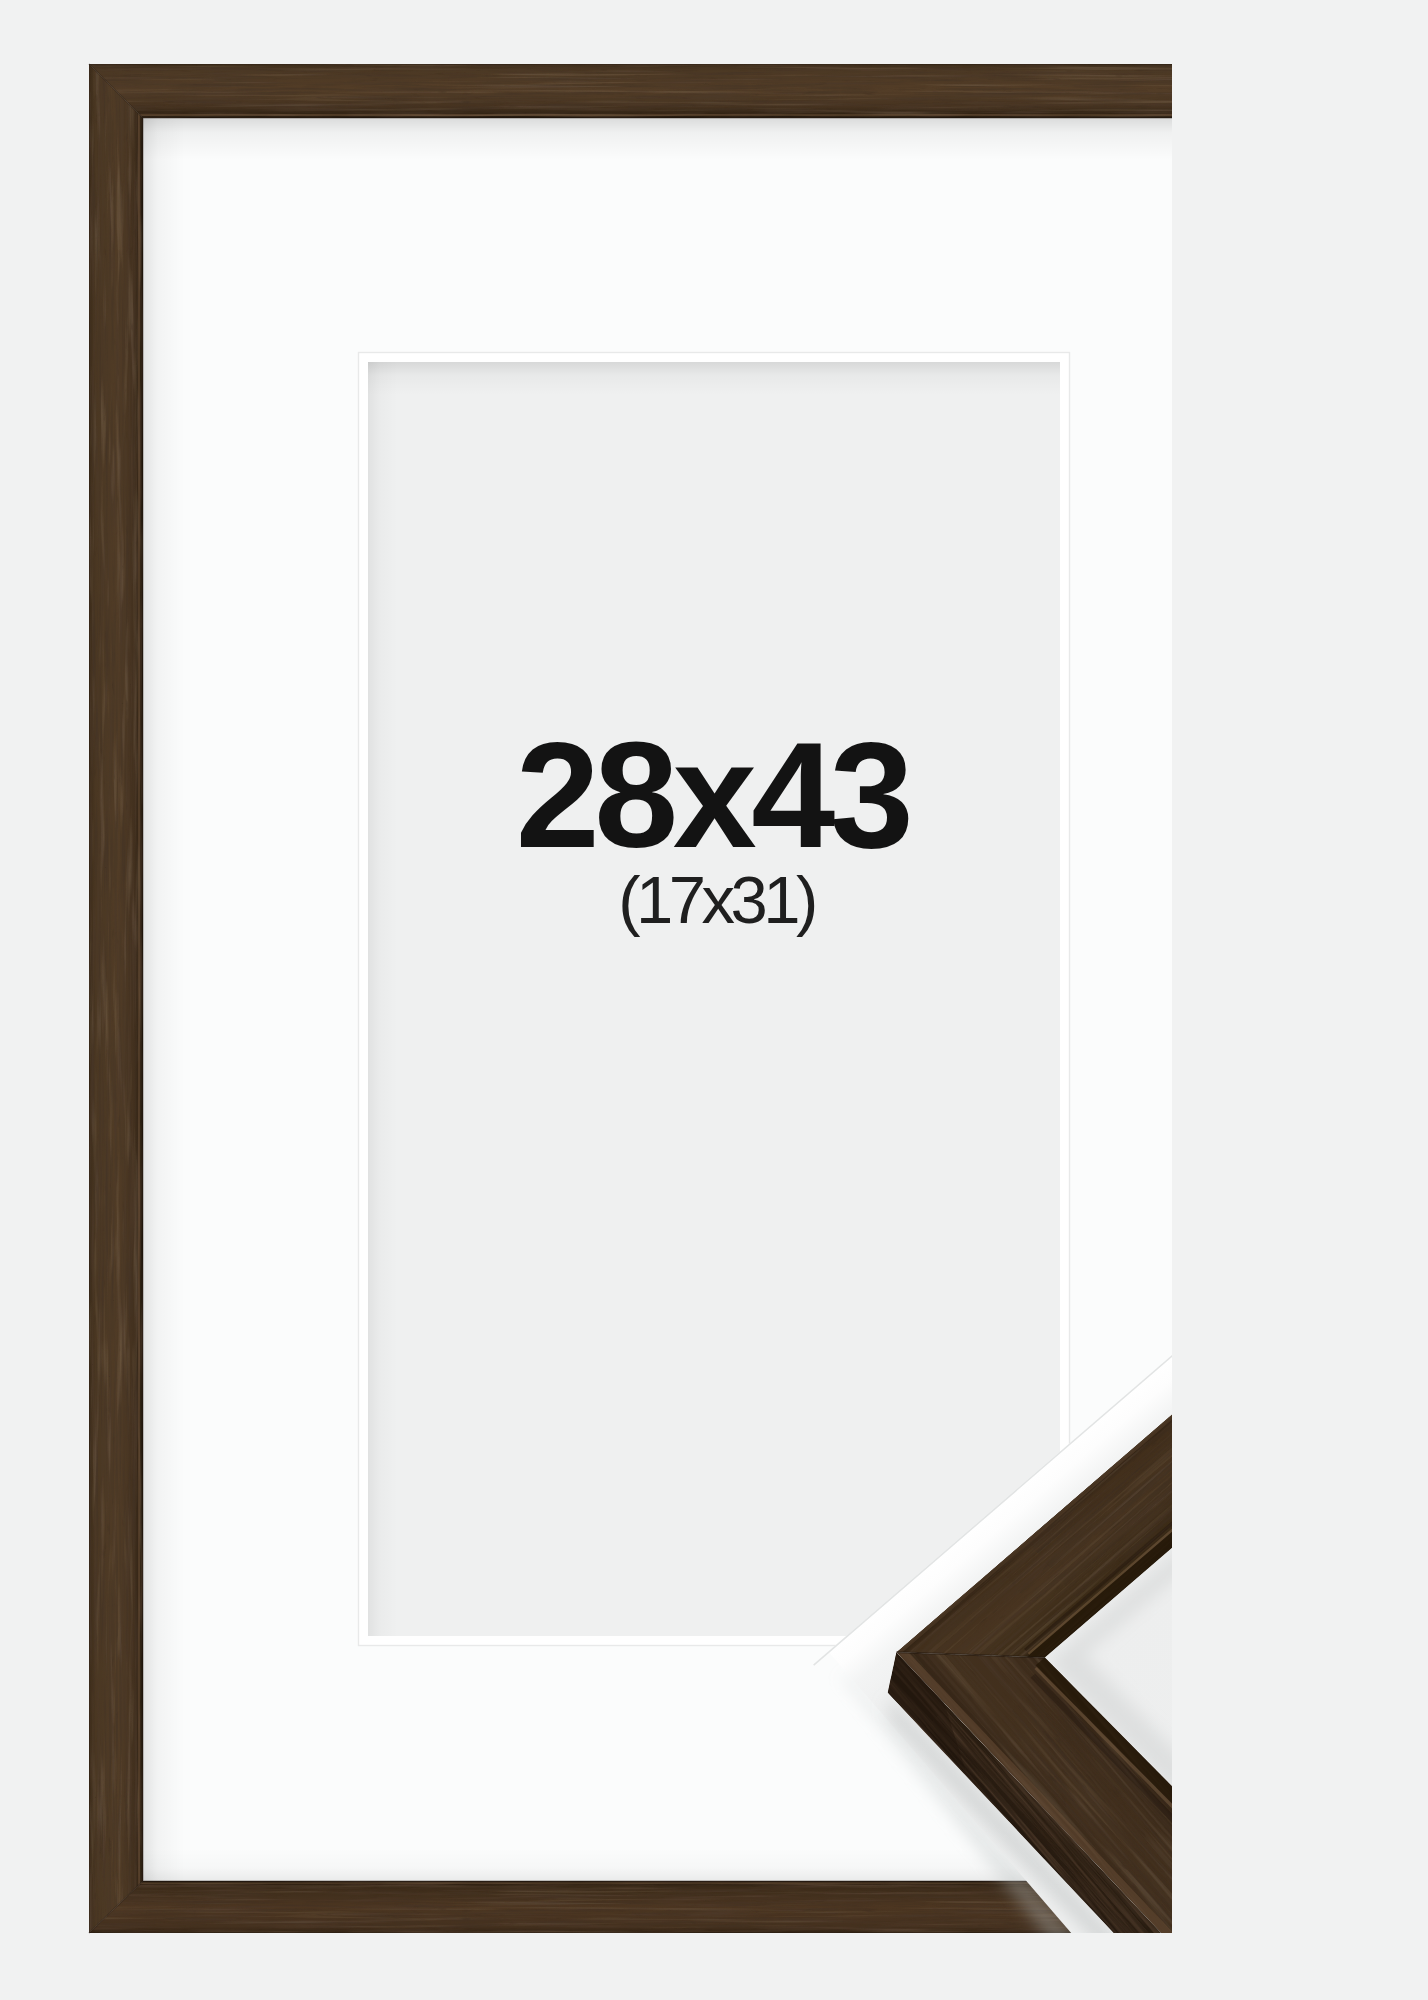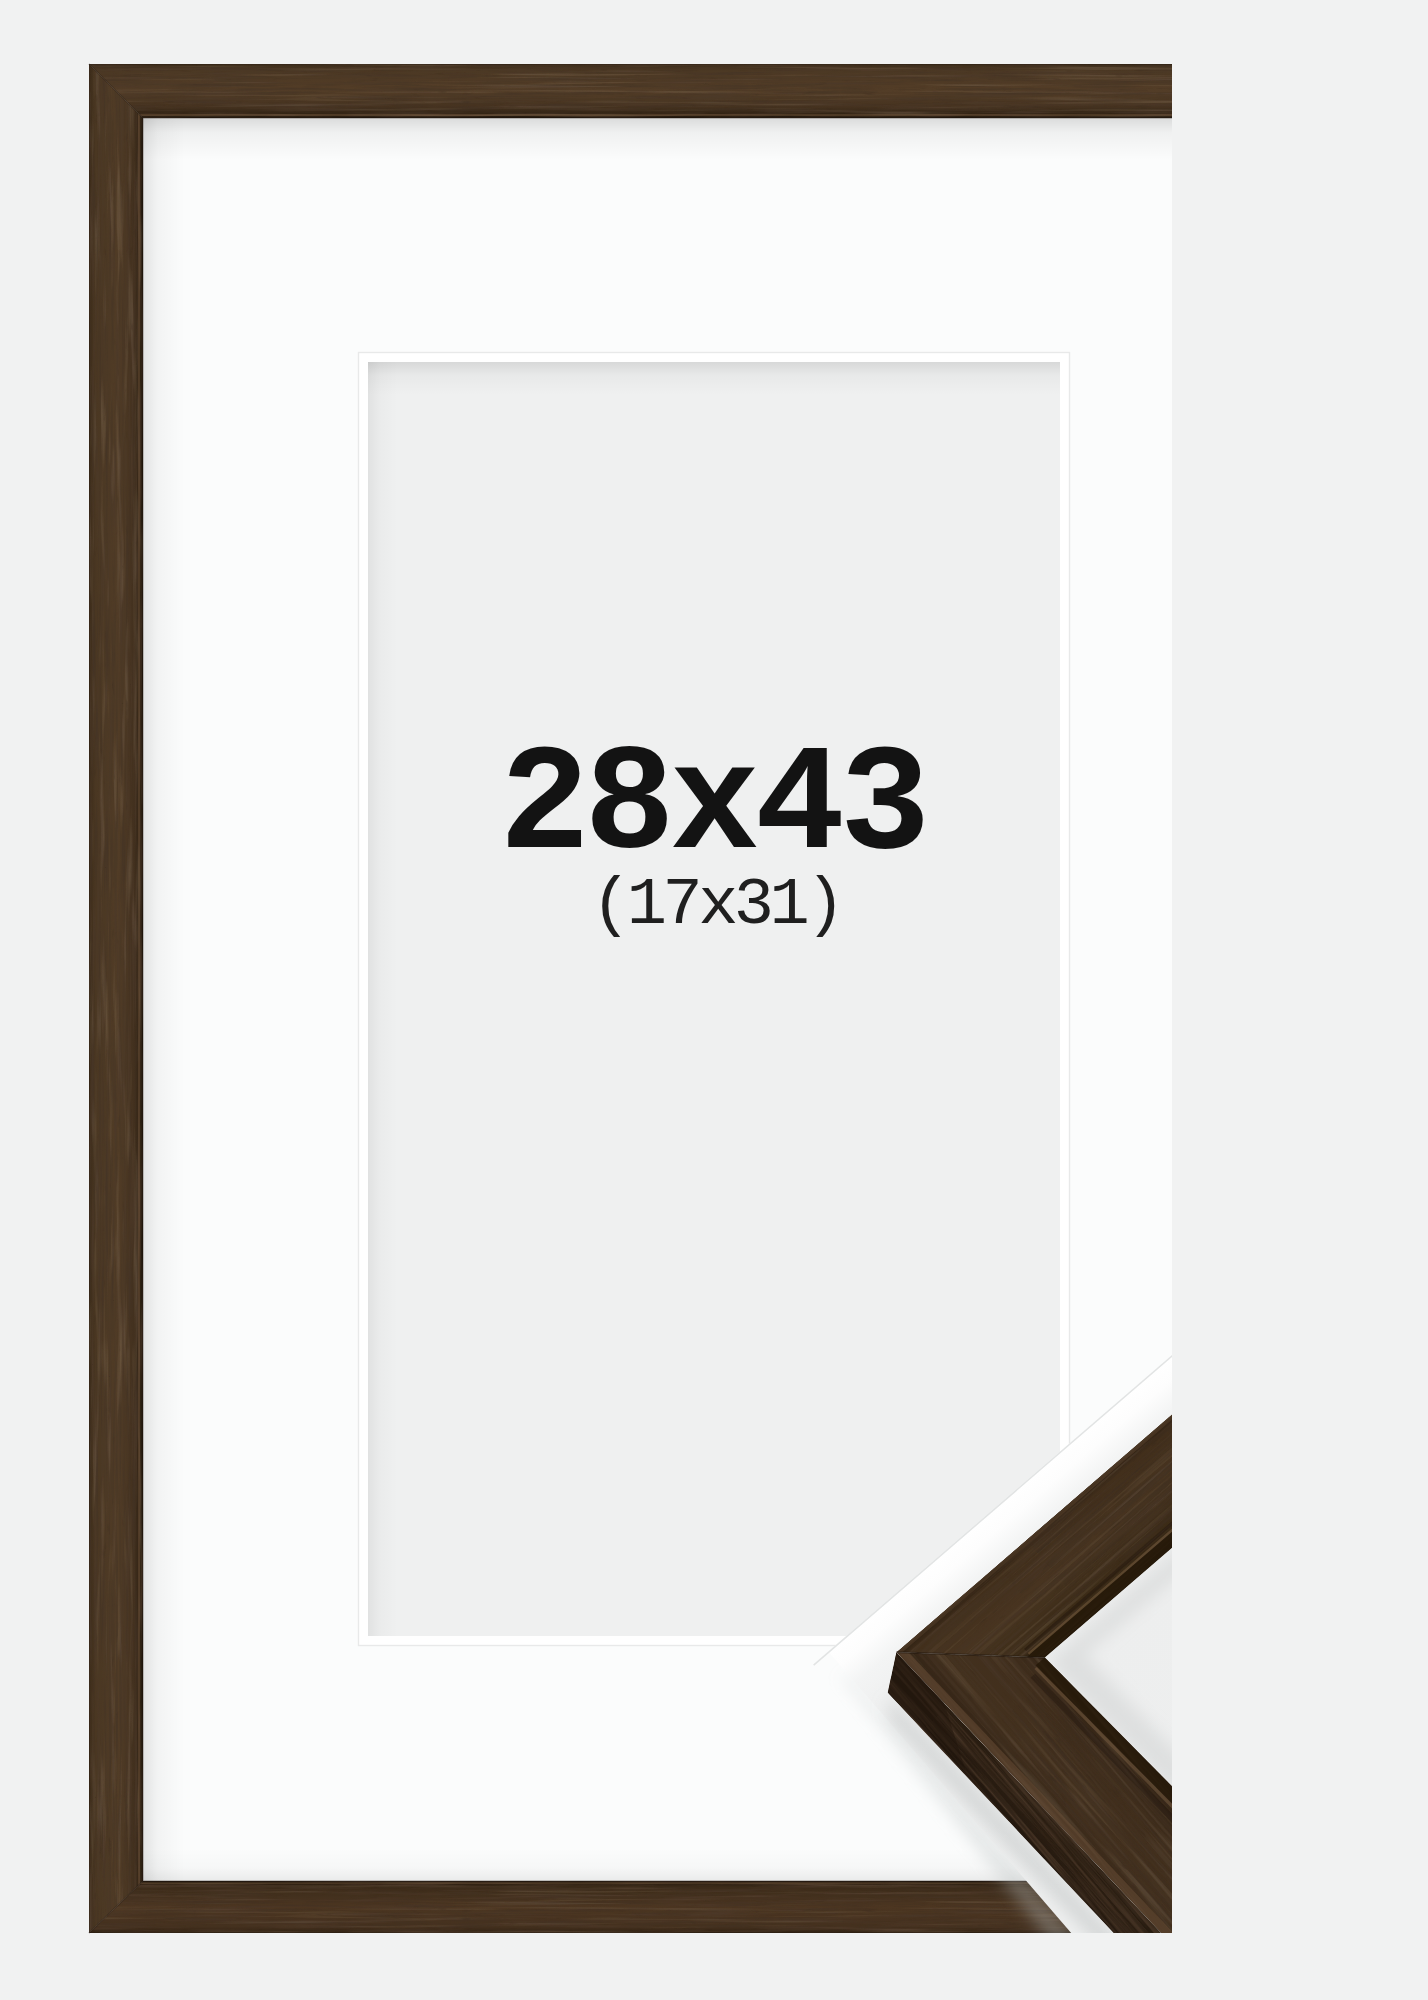--- a/index.html
+++ b/index.html
@@ -1,16 +1,16 @@
 <!DOCTYPE html>
 <html><head>
 <meta charset="utf-8">
 <style>
   html,body{margin:0;padding:0;background:#f1f2f2;}
-  .stage{position:relative;width:1172px;height:2000px;overflow:hidden;font-family:Liberation Mono, monospace;}
+  .stage{position:relative;width:1172px;height:2000px;overflow:hidden;font-family:Liberation Sans, sans-serif;}
 </style>
 </head>
 <body>
 <div class="stage">
 <svg width="1428" height="2000" viewBox="0 0 1428 2000" xmlns="http://www.w3.org/2000/svg">
 <defs>
 
   <filter id="n1" x="-5%" y="-5%" width="110%" height="110%">
     <feTurbulence type="fractalNoise" baseFrequency="0.35 0.28" numOctaves="4" seed="11"></feTurbulence>
     <feColorMatrix type="matrix" values="0 0 0 0 0.08  0 0 0 0 0.045  0 0 0 0 0.025  2.2 0 0 0 -0.9"></feColorMatrix>

